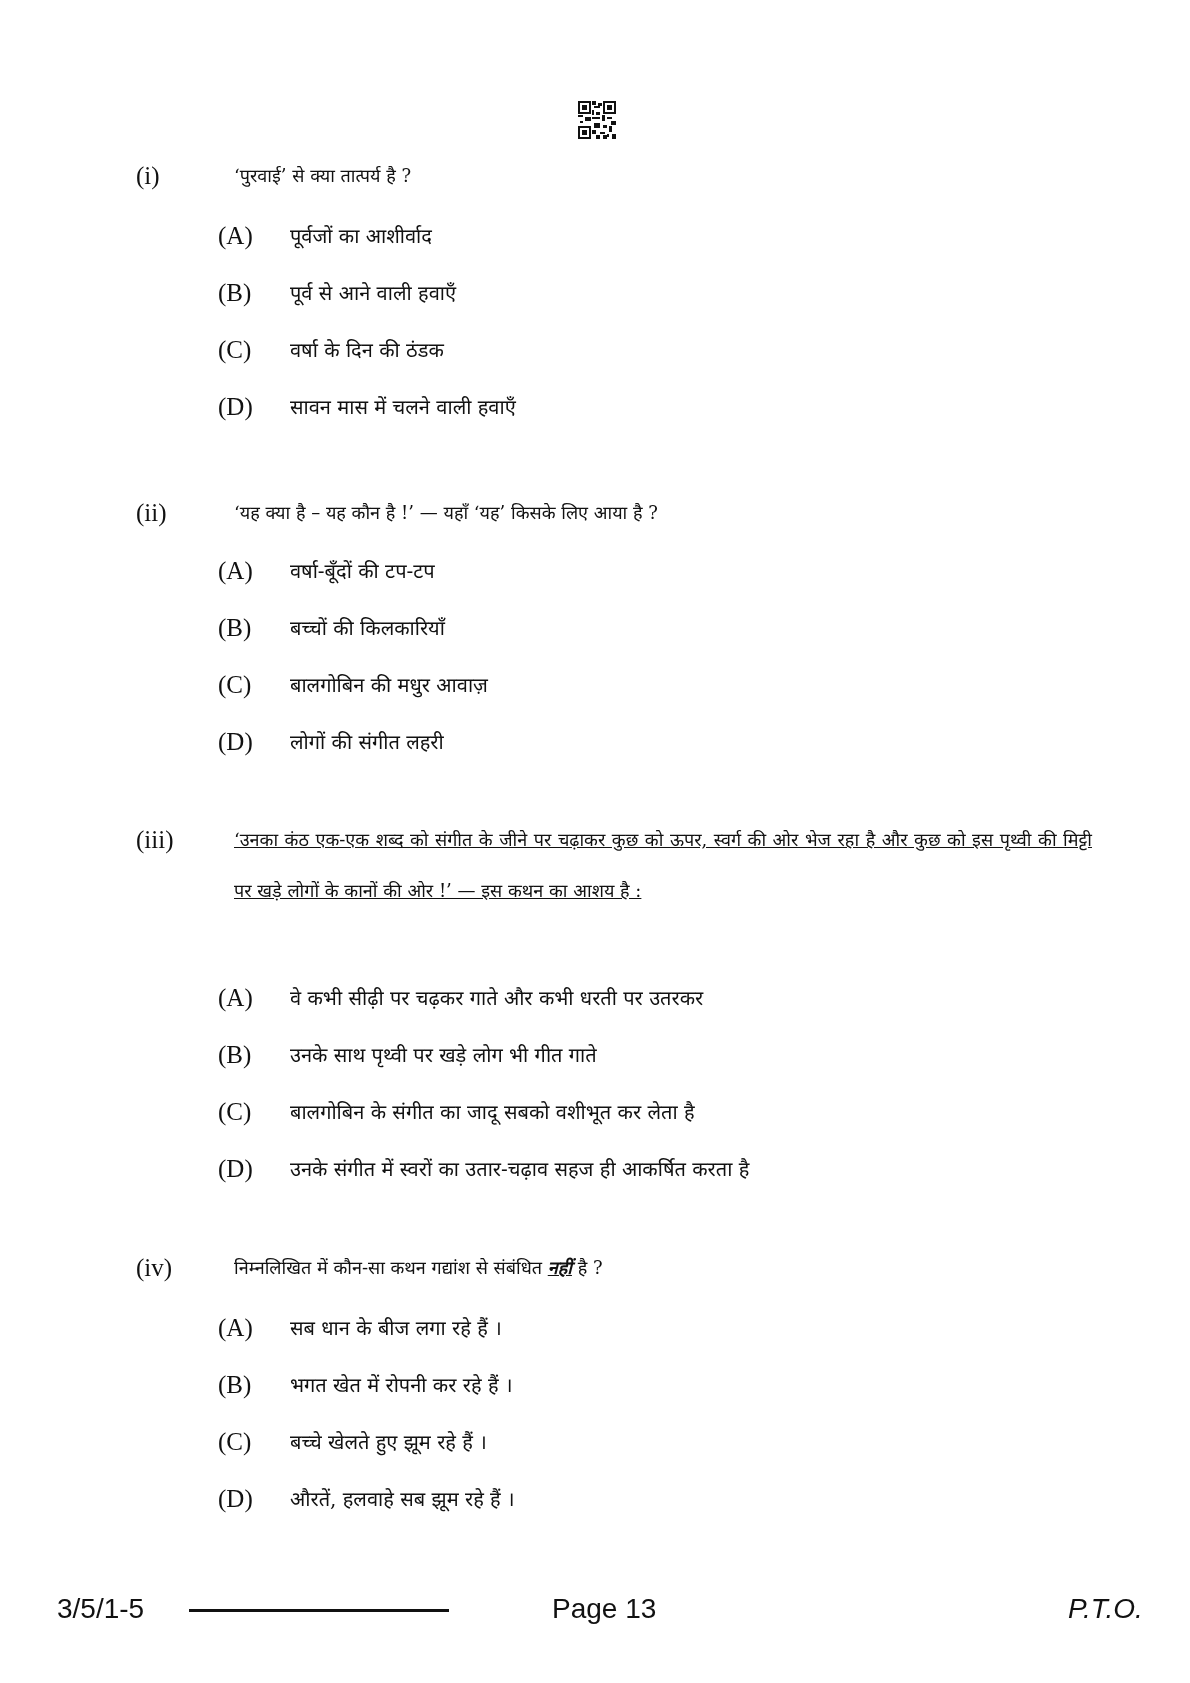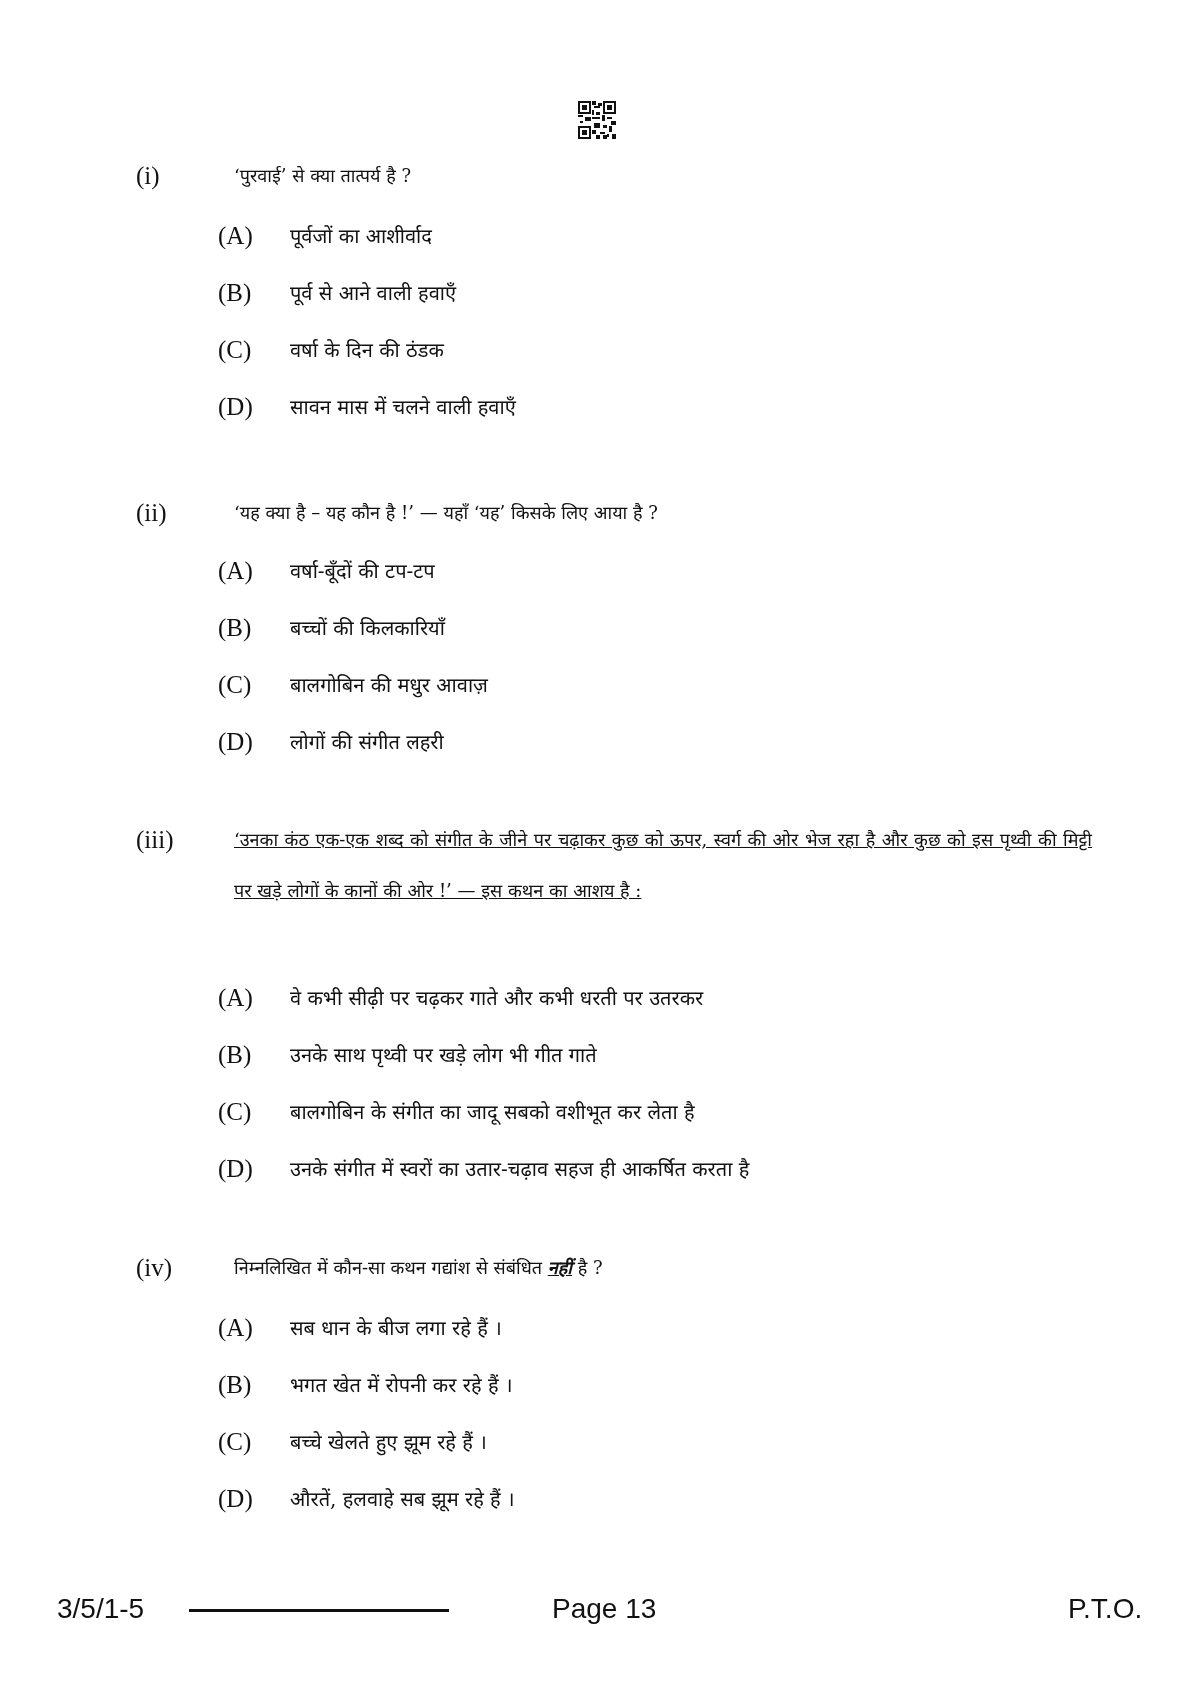--- a/index.html
+++ b/index.html
@@ -79,21 +79,21 @@
     .footer .code { position: absolute; left: 57px; top: 6px; }
     .footer .rule {
       position: absolute;
       left: 189px;
       top: 22px;
       width: 260px;
       height: 3px;
       background: #111;
     }
     .footer .page { position: absolute; left: 552px; top: 6px; text-align: right; }
-    .footer .pto { position: absolute; left: 1068px; top: 6px; }
+    .footer .pto { position: absolute; left: 1068px; top: 6px; font-style: italic; }
   </style>
 </head>
 <body>
 
 <svg class="qr" viewBox="0 0 21 21" shape-rendering="crispEdges">
   <rect x="0" y="0" width="21" height="21" fill="#fff"></rect>
   <g fill="#111">
     <rect x="0" y="0" width="7" height="7"></rect>
       <rect x="1" y="1" width="5" height="5" fill="#fff"></rect>
       <rect x="2" y="2" width="3" height="3"></rect>

